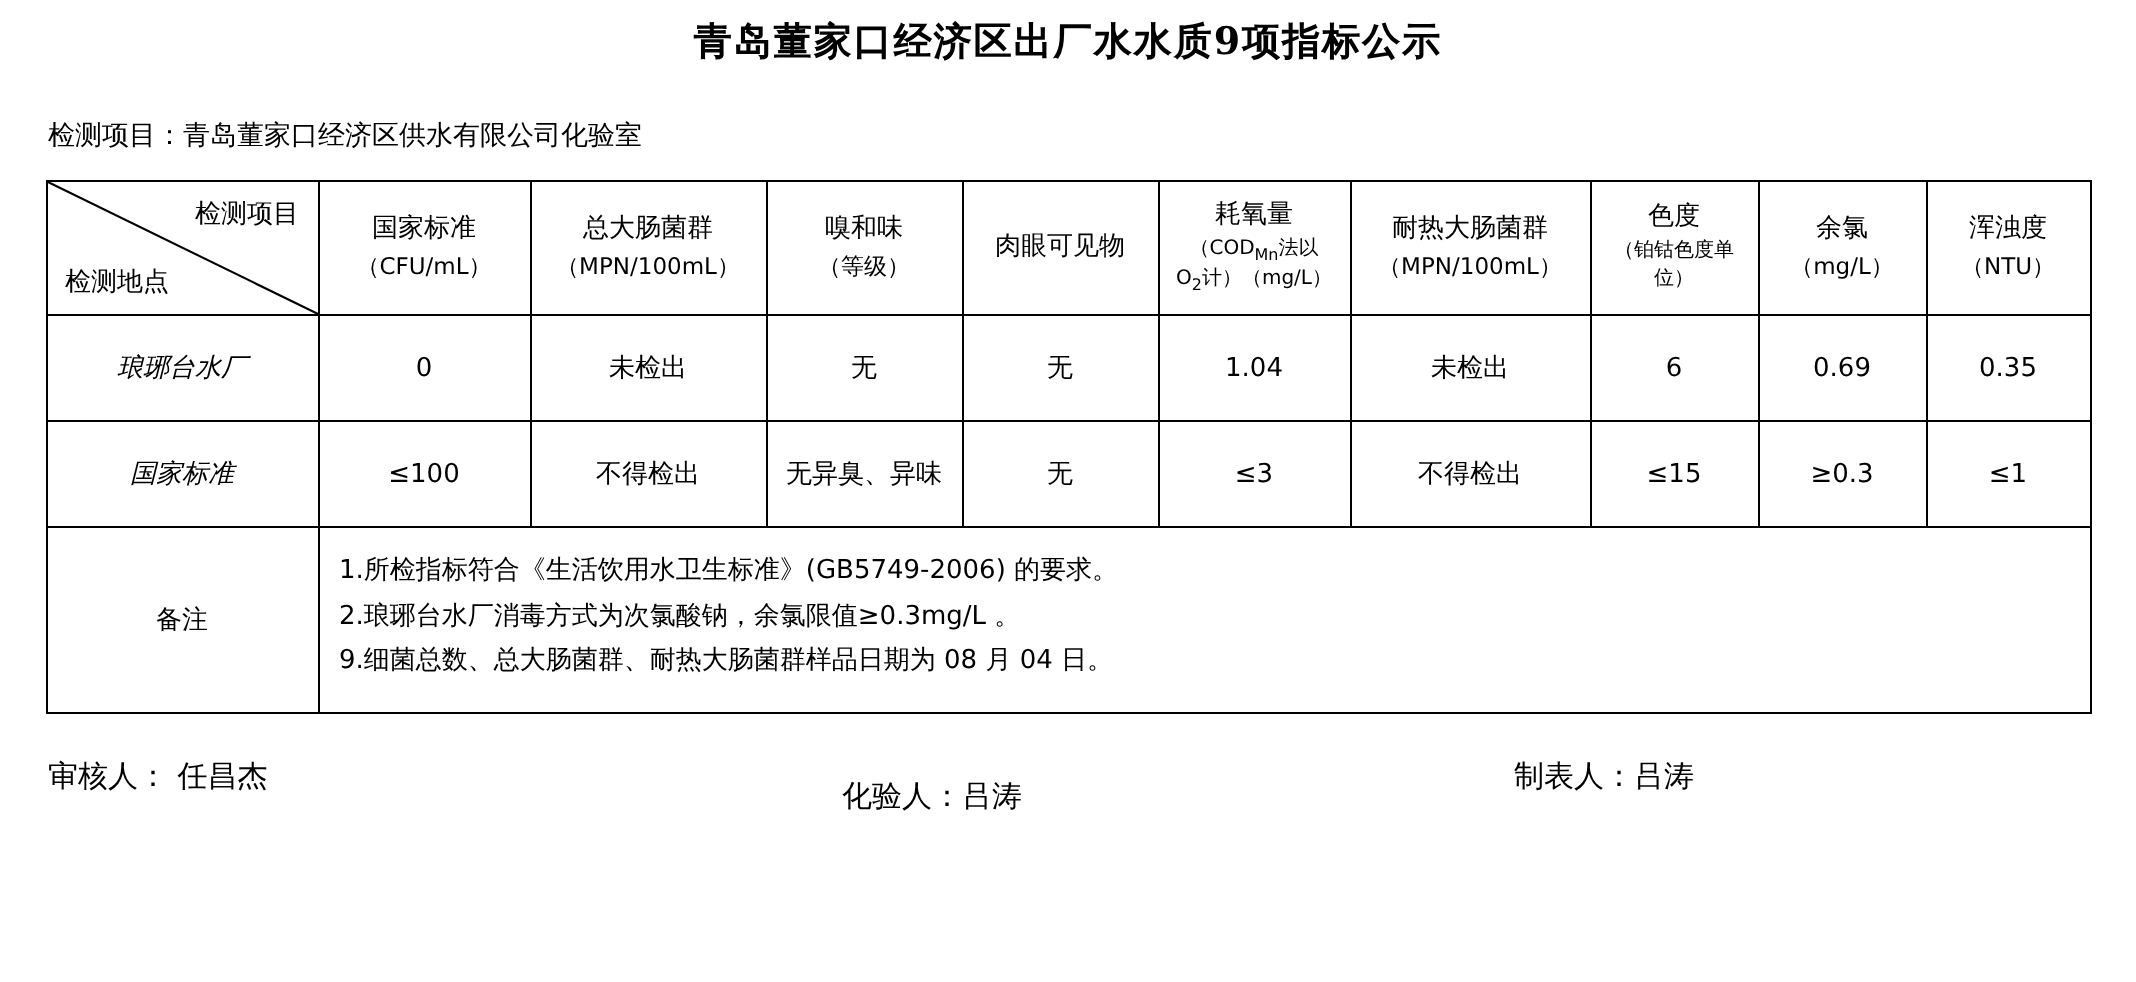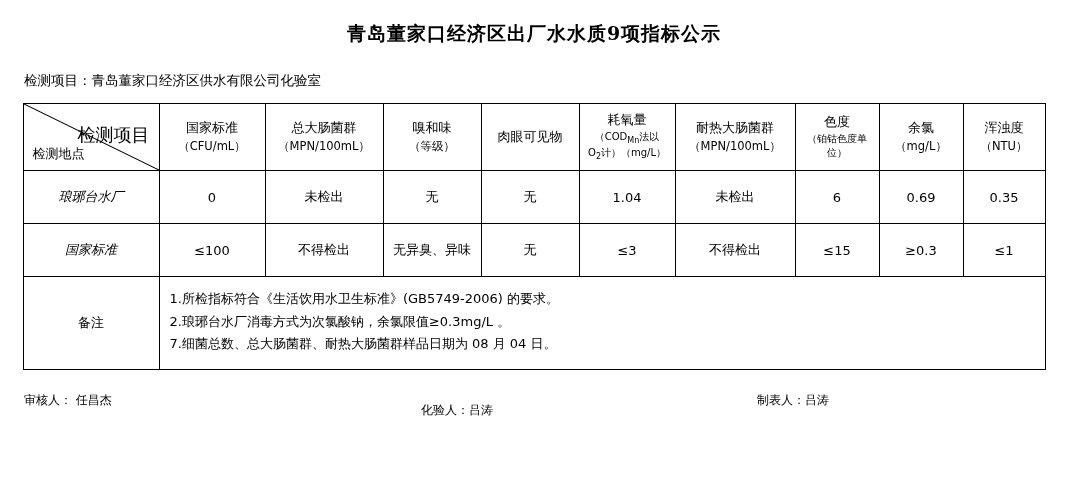--- a/index.html
+++ b/index.html
@@ -19,21 +19,21 @@
     width: 1068px;
     height: 491px;
     position: relative;
     box-sizing: border-box;
   }
   .doc-title {
     text-align: center;
     font-size: 19px;
     font-weight: bold;
     letter-spacing: 1px;
-    padding-top: 21px;
+    padding-top: 8px;
     font-family: "DejaVu Serif", "Liberation Serif", serif;
   }
   .meta-row {
     position: relative;
     margin-top: 25px;
     height: 20px;
     font-size: 13.5px;
   }
   .meta-left {
     position: absolute;
@@ -74,23 +74,22 @@
     position: absolute;
     left: 0;
     top: 0;
     width: 100%;
     height: 100%;
   }
   .corner-tr {
     position: absolute;
     right: 9px;
     top: 7px;
-    font-size: 18px;
-    white-space: nowrap;
-    margin-top: 12px;
+    font-size: 13px;
+    white-space: nowrap;
   }
   .corner-bl {
     position: absolute;
     left: 9px;
     bottom: 7px;
     font-size: 13px;
     white-space: nowrap;
   }
   .head-cell {
     height: 62px;
@@ -123,21 +122,21 @@
     text-align: left !important;
     padding: 8px 10px 10px 10px !important;
     font-size: 12.5px;
     line-height: 1.75;
     height: 74px;
   }
   .footer-row {
     position: relative;
     margin-top: 22px;
     height: 22px;
-    font-size: 12px;
+    font-size: 15px;
   }
   .f-left {
     position: absolute;
     left: 24px;
     top: 0;
   }
   .f-mid {
     position: absolute;
     left: 421px;
     top: 0;
@@ -249,21 +248,21 @@
         <td>≤15</td>
         <td>≥0.3</td>
         <td>≤1</td>
       </tr>
 
       <tr>
         <td class="remark-label">备注</td>
         <td class="remark-body" colspan="9">
           <div>1.所检指标符合《生活饮用水卫生标准》(GB5749-2006) 的要求。</div>
           <div>2.琅琊台水厂消毒方式为次氯酸钠，余氯限值≥0.3mg/L 。</div>
-          <div>7.细菌总数、总大肠菌群、耐热大肠菌群样品日期为 08 月 04 日。</div>
+          <div>9.细菌总数、总大肠菌群、耐热大肠菌群样品日期为 08 月 04 日。</div>
         </td>
       </tr>
     </tbody>
   </table>
 
   <div class="footer-row">
     <span class="f-left">审核人： 任昌杰</span>
     <span class="f-mid">化验人：吕涛</span>
     <span class="f-right">制表人：吕涛</span>
   </div>

